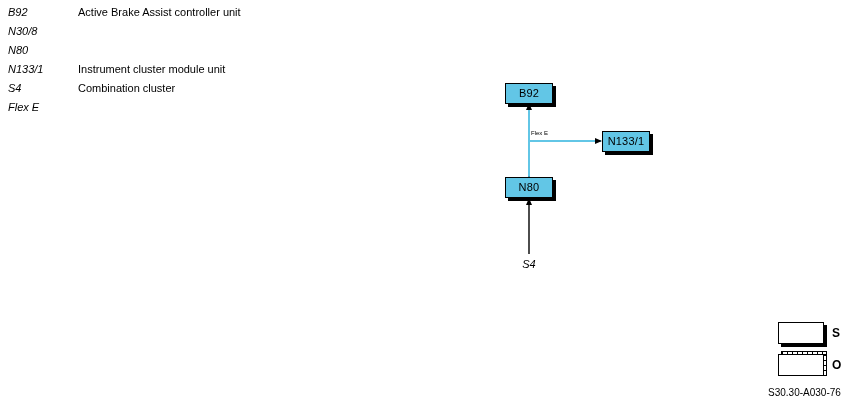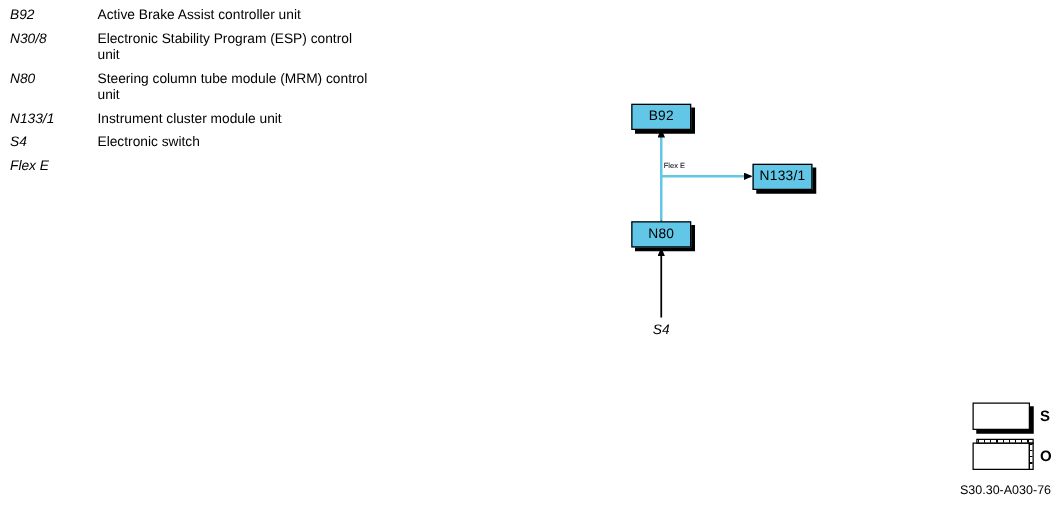--- a/index.html
+++ b/index.html
@@ -172,36 +172,34 @@
 
 <div id="legend-list">
 
   <div class="legend-row">
     <div class="legend-code">B92</div>
     <div class="legend-desc">Active Brake Assist controller unit</div>
   </div>
 
   <div class="legend-row">
     <div class="legend-code">N30/8</div>
-    <div class="legend-desc">Electronic Stability Program (ESP) control unit</div>
   </div>
 
   <div class="legend-row">
     <div class="legend-code">N80</div>
-    <div class="legend-desc">Steering column tube module (MRM) control unit</div>
   </div>
 
   <div class="legend-row">
     <div class="legend-code">N133/1</div>
     <div class="legend-desc">Instrument cluster module unit</div>
   </div>
 
   <div class="legend-row">
     <div class="legend-code">S4</div>
-    <div class="legend-desc">Electronic switch</div>
+    <div class="legend-desc">Combination cluster</div>
   </div>
 
   <div class="legend-row">
     <div class="legend-code">Flex E</div>
   </div>
 
 </div>
 
 <div id="diagram">
 

